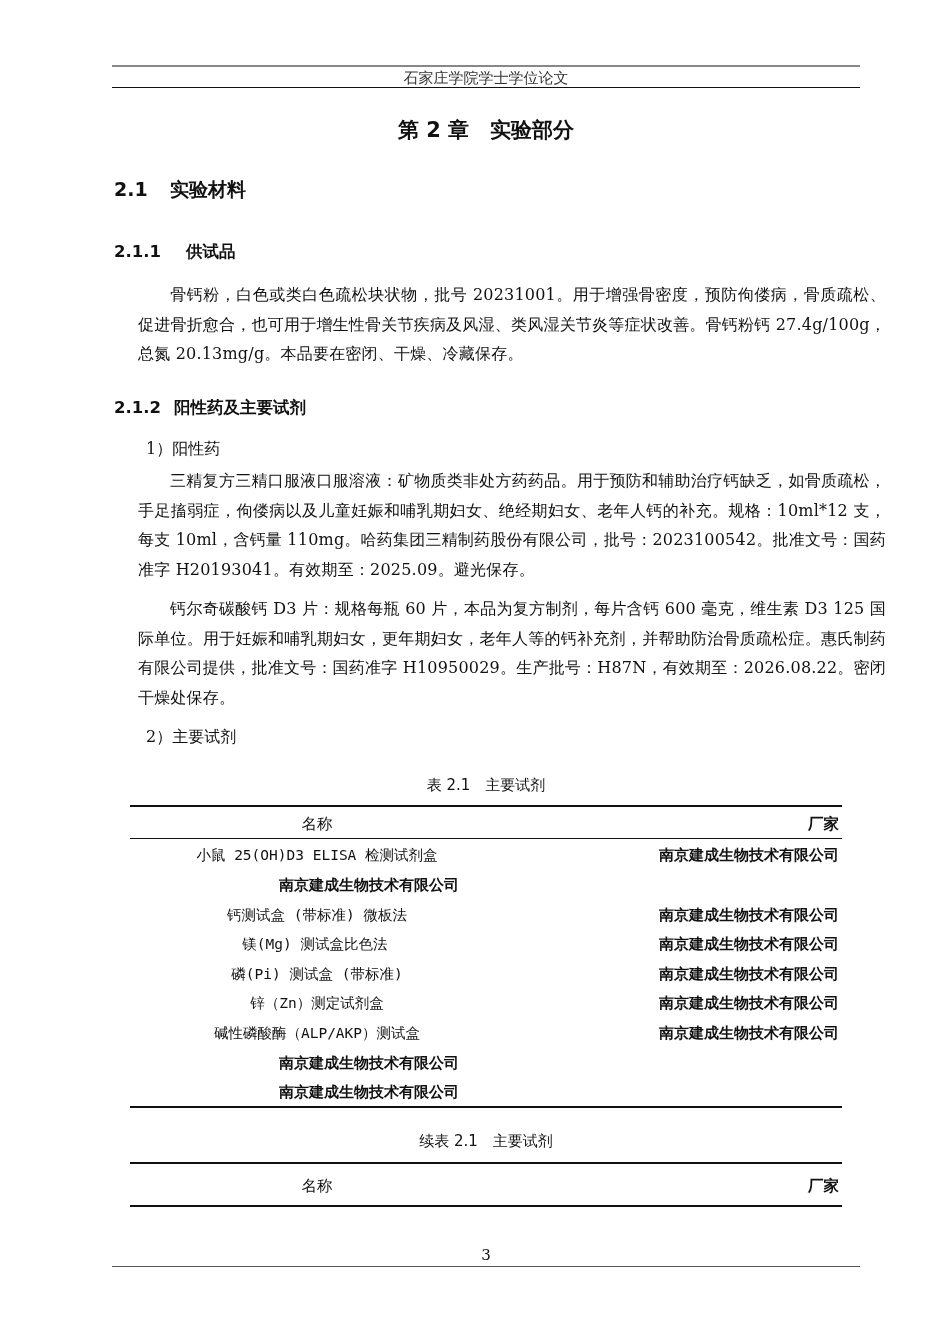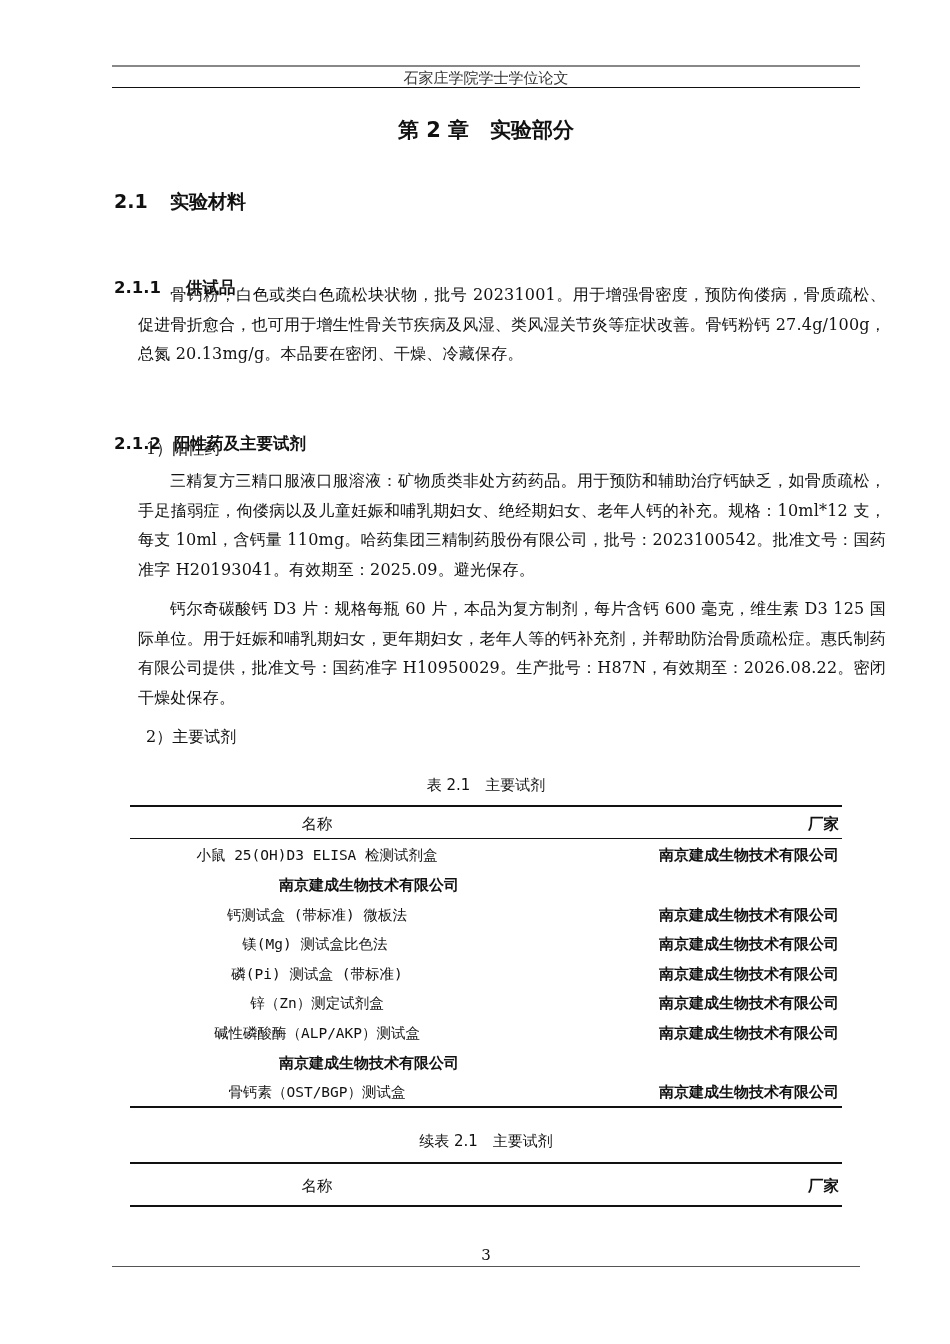--- a/index.html
+++ b/index.html
@@ -4,23 +4,23 @@
 <style>
   html, body { margin: 0; padding: 0; background: #ffffff; }
   body { width: 950px; height: 1344px; position: relative; overflow: hidden;
          font-family: "DejaVu Serif", "Liberation Serif", serif; color: #111; }
   .hdr-top { position: absolute; left: 112px; top: 65px; width: 748px; height: 0; border-top: 2px solid #888; }
   .hdr-text { position: absolute; left: 112px; top: 70px; width: 748px; text-align: center; font-size: 15px; color: #333; line-height: 17px; }
   .hdr-bot { position: absolute; left: 112px; top: 87px; width: 748px; height: 0; border-top: 1.5px solid #111; }
 
   .chapter { position: absolute; left: 112px; top: 115px; width: 748px; text-align: center;
              font-family: "DejaVu Sans", sans-serif; font-weight: bold; font-size: 21px; line-height: 30px; }
-  .h2 { position: absolute; left: 114px; top: 188px; font-family: "DejaVu Sans", sans-serif; font-weight: bold; font-size: 19px; line-height: 26px; }
+  .h2 { position: absolute; left: 114px; top: 176px; font-family: "DejaVu Sans", sans-serif; font-weight: bold; font-size: 19px; line-height: 26px; }
   .h3 { position: absolute; left: 114px; font-family: "DejaVu Sans", sans-serif; font-weight: bold; font-size: 16.5px; line-height: 24px; }
-  .h3 .num { display: inline-block; width: 72px; margin-top: 36px; }
+  .h3 .num { display: inline-block; width: 72px; }
   .h2 .num { display: inline-block; width: 56px; }
 
   .para { position: absolute; left: 114px; width: 748px; font-size: 16px; line-height: 29.5px; text-align: justify; letter-spacing: 0.2px; margin-left: 24px; }
   .para .indent { display: inline-block; width: 32px; }
   .line { position: absolute; left: 146px; font-size: 16px; line-height: 24px; }
 
   .tcap { position: absolute; left: 130px; width: 712px; text-align: center; font-family: "DejaVu Sans", sans-serif; font-size: 15px; line-height: 20px; }
   .rule-thick { position: absolute; left: 130px; width: 712px; height: 0; border-top: 2.5px solid #111; }
   .rule-thin { position: absolute; left: 130px; width: 712px; height: 0; border-top: 1.5px solid #111; }
   .trow { position: absolute; left: 127px; width: 712px; display: flex; font-size: 15px; line-height: 22px; }
@@ -89,21 +89,20 @@
   <div class="c2">南京建成生物技术有限公司</div>
 </div>
 <div class="trow" style="top:1022px;">
   <div class="c1">碱性磷酸酶（ALP/AKP）测试盒</div>
   <div class="c2">南京建成生物技术有限公司</div>
 </div>
 <div class="trow" style="top:1052px;">
   <div class="c2">南京建成生物技术有限公司</div>
 </div>
 <div class="trow" style="top:1081px;">
-  <div class="c1">骨钙素（OST/BGP）测试盒</div>
   <div class="c2">南京建成生物技术有限公司</div>
 </div>
 <div class="rule-thick" style="top:1106px;"></div>
 
 <div class="tcap" style="top:1131px;">续表 2.1　主要试剂</div>
 <div class="rule-thick" style="top:1162px;"></div>
 <div class="trow head" style="top:1175px;">
   <div class="c1">名称</div>
   <div class="c2">厂家</div>
 </div>

